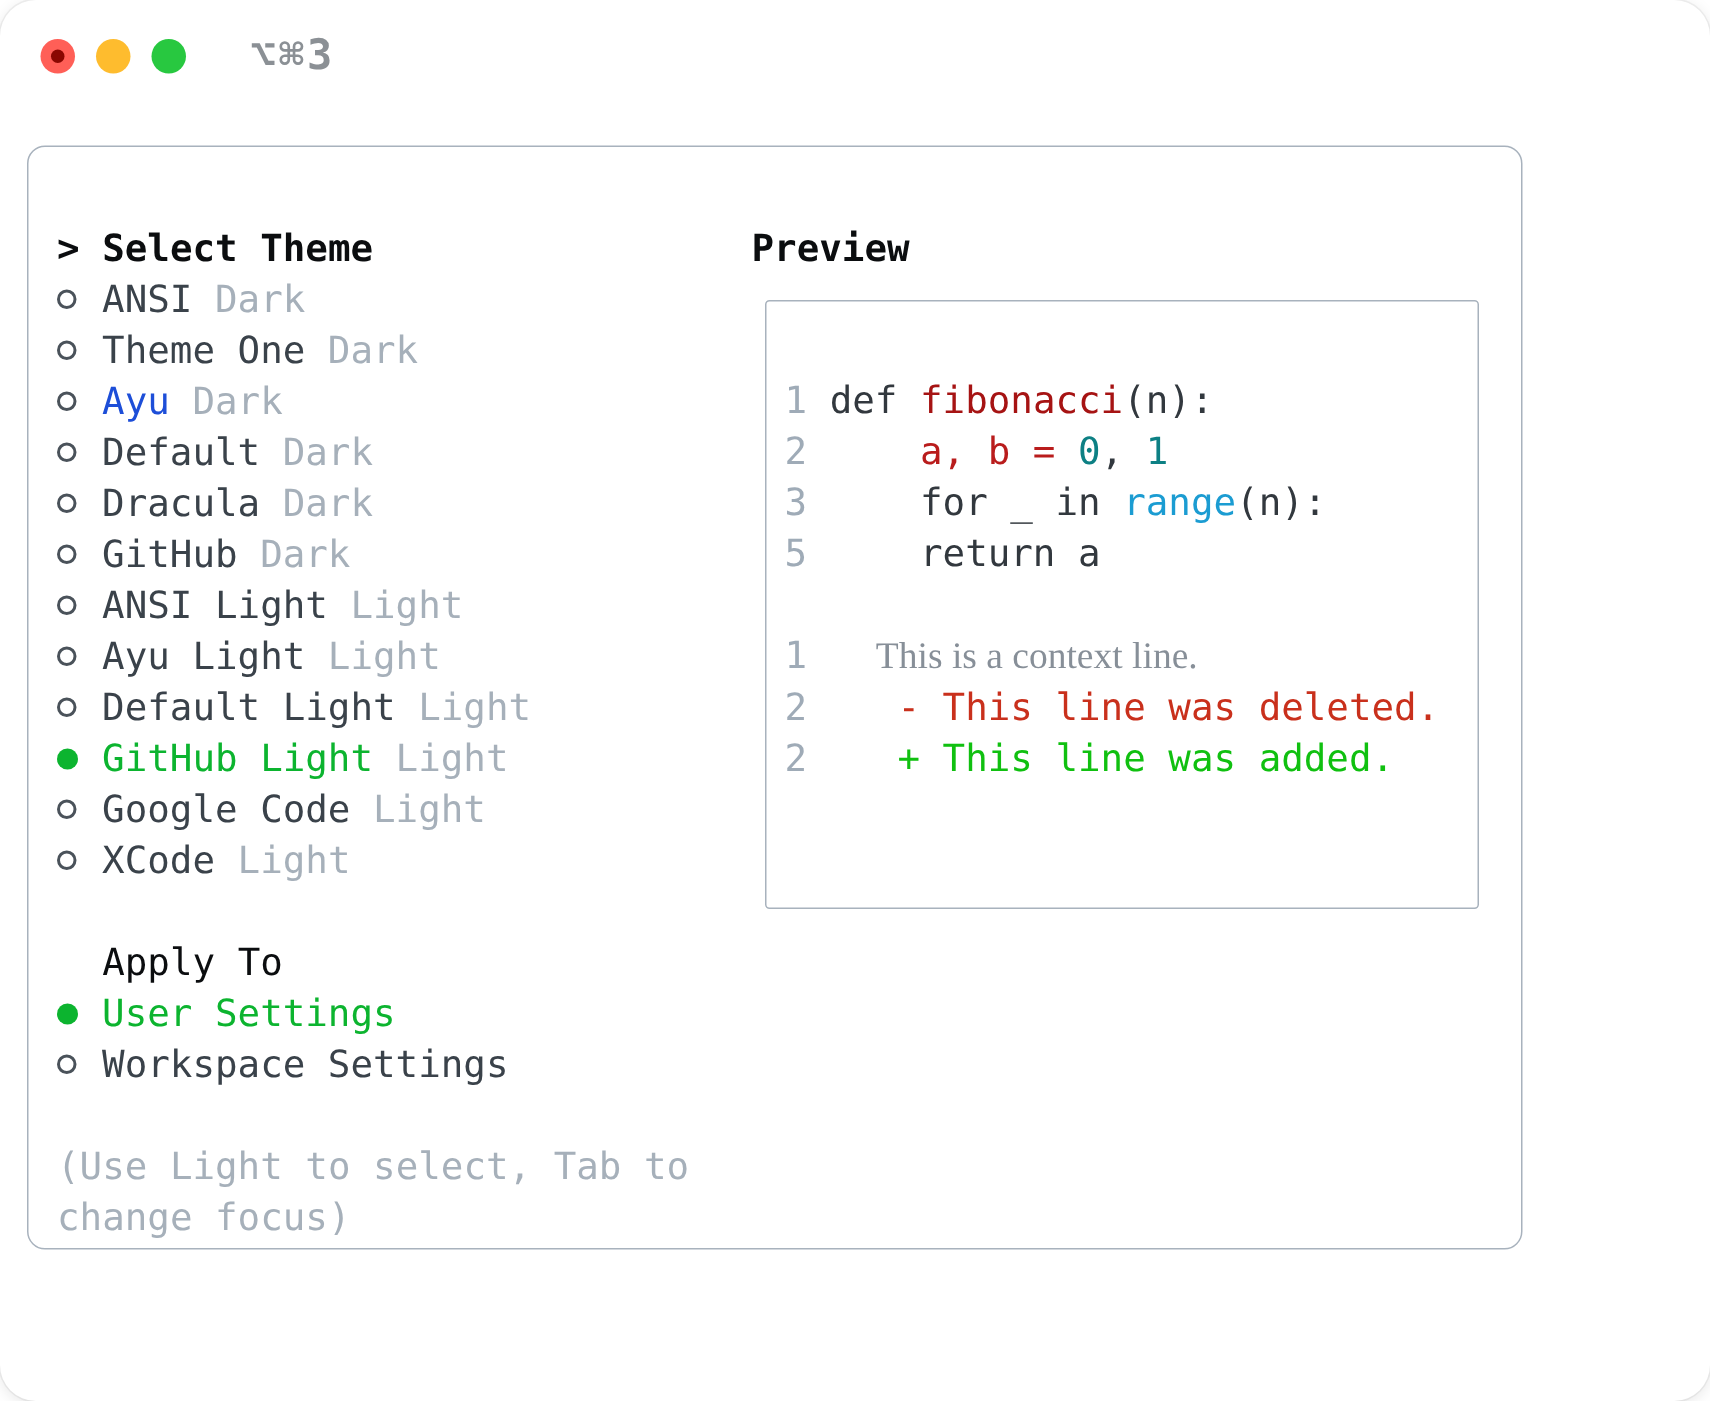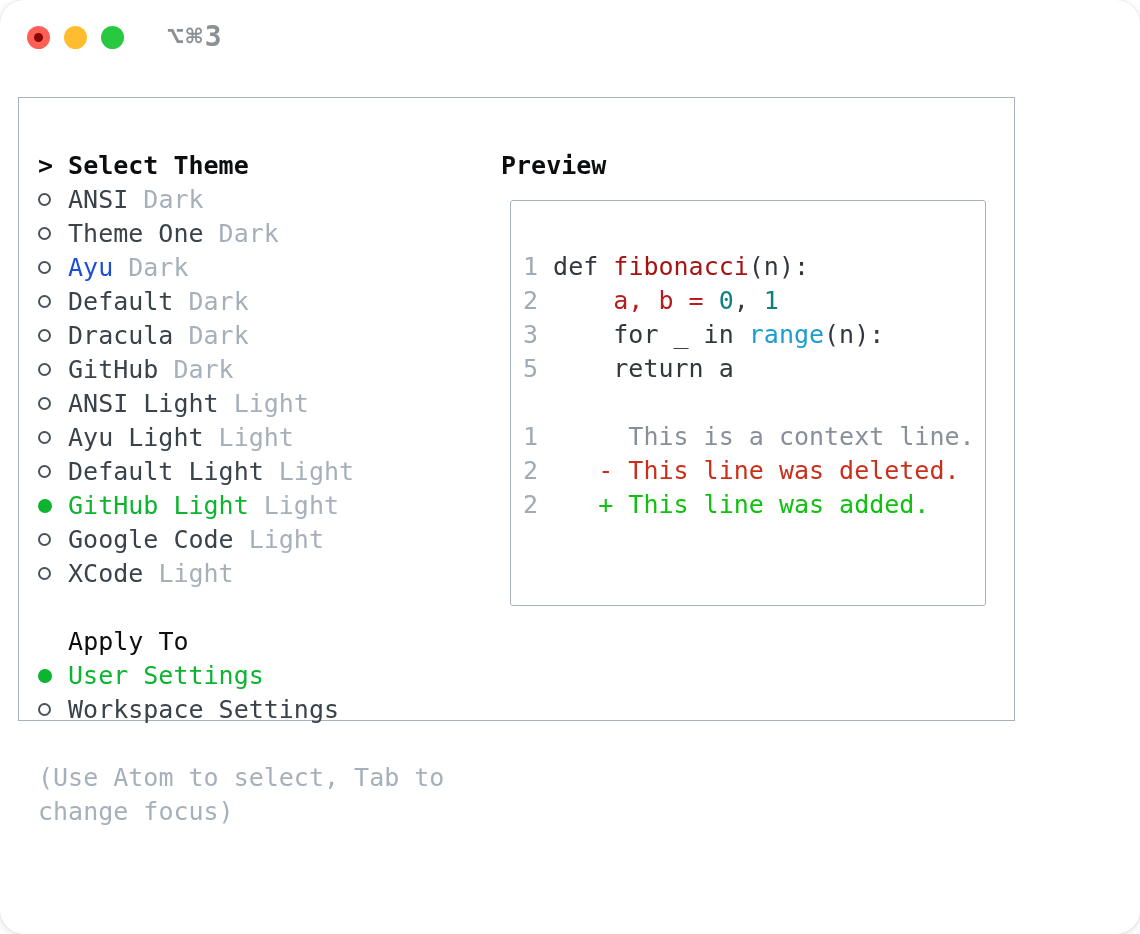--- a/index.html
+++ b/index.html
@@ -16,22 +16,22 @@
   }
   .titlebar { position:absolute; left:27px; top:26px; display:flex; gap:14px; }
   .tl { width:23px; height:23px; border-radius:50%; position:relative; cursor:default; }
   .tl-dot { position:absolute; left:7px; top:7px; width:9px; height:9px; border-radius:50%; }
   .win-title {
     position:absolute; left:167px; top:20px;
     font-size:28px; font-weight:bold; color:#8b9095; letter-spacing:2px;
     font-family:"DejaVu Sans Mono","DejaVu Sans",monospace;
   }
   .panel {
-    position:absolute; left:18px; top:97px; width:997px; height:624px;
-    border:1.5px solid #a8b2bd; border-radius:0; background:#ffffff;
+    position:absolute; left:18px; top:97px; width:997px; height:736px;
+    border:1.5px solid #a8b2bd; border-radius:12px; background:#ffffff;
   }
   .left-col {
     position:absolute; left:19px; top:51px; width:462px;
     font-size:25px; line-height:34px; color:#3a424a;
   }
   .row { white-space:pre; min-height:34px; }
   .row-title { font-weight:bold; color:#0b0d0f; }
   .bullet-cell { display:inline-block; width:15px; height:34px; vertical-align:top; position:relative; }
   .bullet { position:absolute; left:0; top:10px; width:13px; height:13px; border-radius:50%; }
   .bullet.hollow { border:2px solid #4a525a; background:transparent; }
@@ -85,32 +85,32 @@
           <div class="row"><span class="bullet-cell"><span class="bullet hollow" style="border-color: rgb(74, 82, 90);"></span></span> <span style="color: rgb(58, 66, 74);">Google Code</span><span class="tag" style="color: rgb(166, 176, 186);"> Light</span></div>
           <div class="row"><span class="bullet-cell"><span class="bullet hollow" style="border-color: rgb(74, 82, 90);"></span></span> <span style="color: rgb(58, 66, 74);">XCode</span><span class="tag" style="color: rgb(166, 176, 186);"> Light</span></div>
         </div>
       <div class="spacer"></div>
       <div class="row" id="apply-to-row">  <span style="color:#0b0d0f">Apply To</span></div>
       <div id="apply-options">
           <div class="row"><span class="bullet-cell"><span class="bullet filled" style="background: rgb(12, 180, 47);"></span></span> <span style="color: rgb(12, 180, 47);">User Settings</span></div>
           <div class="row"><span class="bullet-cell"><span class="bullet hollow" style="border-color: rgb(74, 82, 90);"></span></span> <span style="color: rgb(58, 66, 74);">Workspace Settings</span></div>
         </div>
       <div class="spacer"></div>
-      <div class="hint">(Use Atom to select, Tab to change focus)</div>
+      <div class="hint">(Use Light to select, Tab to change focus)</div>
     </div>
 
     <div class="preview-title">Preview</div>
 
     <div class="preview-box" style="border-color: rgb(168, 178, 189);">
       <div id="preview-lines">
           <div class="code-line"><span style="color: rgb(159, 171, 183);">1 </span><span style="color: rgb(50, 56, 62);">def </span><span style="color: rgb(166, 19, 19);">fibonacci</span><span style="color: rgb(50, 56, 62);">(n):</span></div>
           <div class="code-line"><span style="color: rgb(159, 171, 183);">2 </span><span style="color: #b91c1c;">    a, b = </span><span style="color: rgb(13, 128, 132);">0</span><span style="color: rgb(50, 56, 62);">, </span><span style="color: rgb(13, 128, 132);">1</span></div>
           <div class="code-line"><span style="color: rgb(159, 171, 183);">3 </span><span style="color: rgb(50, 56, 62);">    for _ in </span><span style="color: rgb(27, 156, 210);">range</span><span style="color: rgb(50, 56, 62);">(n):</span></div>
           <div class="code-line"><span style="color: rgb(159, 171, 183);">5 </span><span style="color: rgb(50, 56, 62);">    return a</span></div>
           <div class="code-line"></div>
-          <div class="code-line"><span style="color: rgb(159, 171, 183);">1 </span><span style="color: rgb(135, 143, 152);">     This is a context line.</span></div>
+          <div class="code-line"><span style="color: rgb(159, 171, 183);">1 </span><span style="color: rgb(135, 143, 152); font-family: Liberation Serif, serif;">     This is a context line.</span></div>
           <div class="code-line"><span style="color: rgb(159, 171, 183);">2 </span><span style="color: rgb(201, 48, 28);">   - This line was deleted.</span></div>
           <div class="code-line"><span style="color: rgb(159, 171, 183);">2 </span><span style="color: rgb(16, 192, 16);">   + This line was added.</span></div>
         </div>
     </div>
 
   </div>
 </div>
 
 </body></html>

